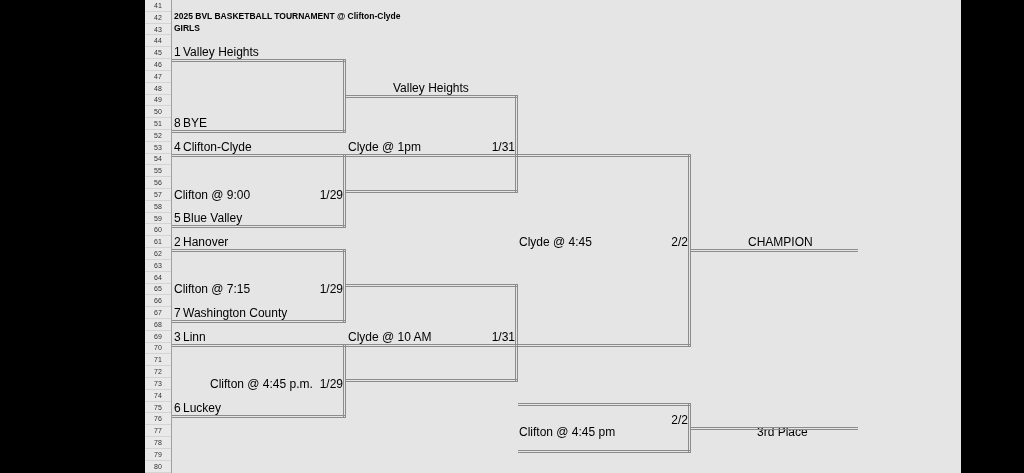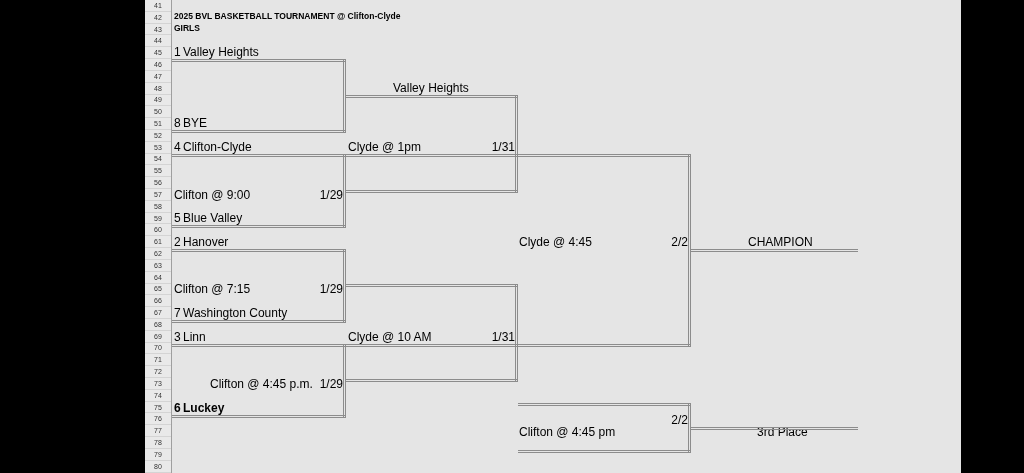--- a/index.html
+++ b/index.html
@@ -117,21 +117,21 @@
   <div class="txt" style="left:174px; top:213px;"><span class="seed">5</span><span>Blue Valley</span></div>
 
   <div class="txt" style="left:174px; top:237px;"><span class="seed">2</span><span>Hanover</span></div>
   <div class="txt" style="left:174px; top:284px;">Clifton @ 7:15</div>
   <div class="txt r" style="left:308px; top:284px; width:35px;">1/29</div>
   <div class="txt" style="left:174px; top:308px;"><span class="seed">7</span><span>Washington County</span></div>
 
   <div class="txt" style="left:174px; top:332px;"><span class="seed">3</span><span>Linn</span></div>
   <div class="txt" style="left:174px; top:379px;margin-left:36px;">Clifton @ 4:45 p.m.</div>
   <div class="txt r" style="left:308px; top:379px; width:35px;">1/29</div>
-  <div class="txt" style="left:174px; top:403px;font-weight:bold;"><span class="seed">6</span><span>Luckey</span></div>
+  <div class="txt" style="left:174px; top:403px;"><span class="seed">6</span><span>Luckey</span></div>
 
   <div class="txt" style="left:348px; top:332px;text-align:right;">Clyde @ 10 AM</div>
   <div class="txt r" style="left:480px; top:332px; width:35px;">1/31</div>
 
   <div class="txt" style="left:519px; top:237px;">Clyde @ 4:45</div>
   <div class="txt r" style="left:653px; top:237px; width:35px;">2/2</div>
   <div class="txt" style="left:748px; top:237px;text-align:center;">CHAMPION</div>
 
   <div class="txt r" style="left:653px; top:415px; width:35px;">2/2</div>
   <div class="txt" style="left:519px; top:427px;">Clifton @ 4:45 pm</div>

